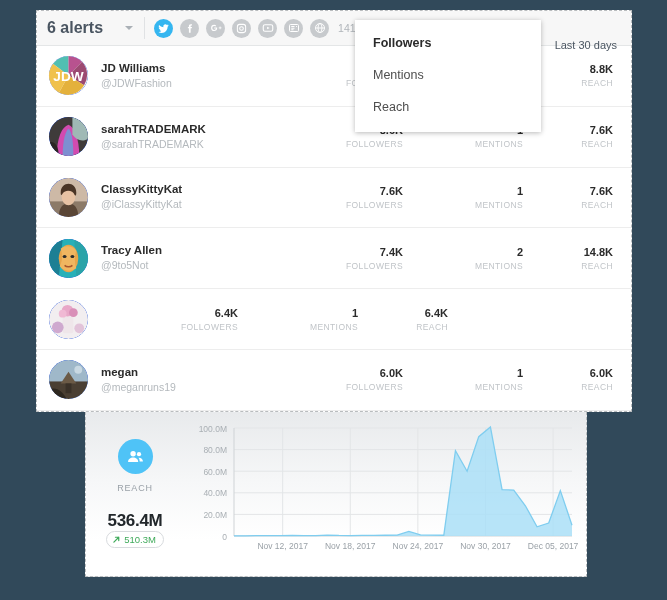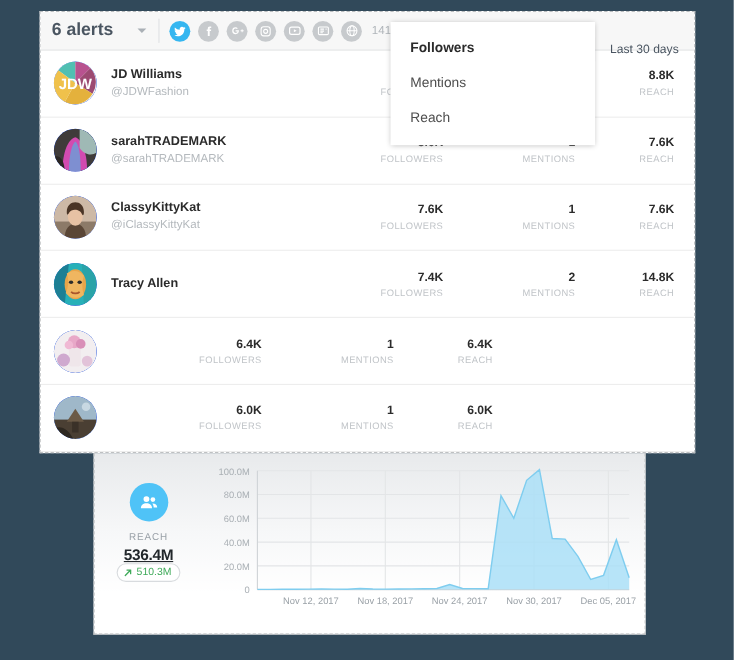--- a/index.html
+++ b/index.html
@@ -220,26 +220,25 @@
     align-items: center;
     justify-content: center;
   }
   .reach-lbl {
     font-size: 9px;
     color: #9aa1a8;
     letter-spacing: 0.8px;
     margin-top: 9px;
   }
   .reach-val {
-    font-size: 14px;
+    font-size: 17px;
     font-weight: bold;
     color: #22272b;
-    margin-top: 3px;
+    margin-top: 18px;
     letter-spacing: -0.3px;
-    text-decoration: underline;
   }
   .reach-delta {
     margin-top: 0;
     border: 1px solid #d8dbde;
     border-radius: 9px;
     background: #ffffff;
     font-size: 9.5px;
     color: #3faa5a;
     padding: 2px 7px 2px 5px;
     display: flex;
@@ -440,20 +439,21 @@
           <ellipse cx="20" cy="20" rx="10" ry="14" fill="#e8a54a"></ellipse>
           <path d="M12 10c5-4 12-3 16 2-2 6-2 12 0 18-6 4-13 3-17-2 3-6 3-12 1-18z" fill="#f0b660"></path>
           <ellipse cx="16" cy="18" rx="2" ry="1.6" fill="#2b2b2b"></ellipse>
           <ellipse cx="24" cy="18" rx="2" ry="1.6" fill="#2b2b2b"></ellipse>
           <path d="M16 27c2 2 6 2 8 0" stroke="#a8562c" stroke-width="1.6" fill="none"></path>
         </g>
       </svg>
     </div>
     <div class="who">
       <div class="nm">Tracy Allen</div>
+      <div class="hd">@9to5Not</div>
     </div>
     <div class="metric followers">
       <div class="val">7.4K</div>
       <div class="lbl">FOLLOWERS</div>
     </div>
     <div class="metric mentions">
       <div class="val">2</div>
       <div class="lbl">MENTIONS</div>
     </div>
     <div class="metric reach">
@@ -505,20 +505,24 @@
           </defs>
         <g clip-path="url(#c6)">
           <rect width="40" height="40" fill="#9fb8c9"></rect>
           <rect y="22" width="40" height="18" fill="#4a3f33"></rect>
           <path d="M12 24l8-12 8 12z" fill="#6b5a46"></path>
           <rect x="17" y="24" width="6" height="10" fill="#3a3128"></rect>
           <path d="M0 30c8-3 14 2 18 10H0z" fill="#2e2820"></path>
           <circle cx="30" cy="10" r="4" fill="#c8d8e2"></circle>
         </g>
       </svg>
+    </div>
+    <div class="who">
+      <div class="nm">megan</div>
+      <div class="hd">@meganruns19</div>
     </div>
     <div class="metric followers">
       <div class="val">6.0K</div>
       <div class="lbl">FOLLOWERS</div>
     </div>
     <div class="metric mentions">
       <div class="val">1</div>
       <div class="lbl">MENTIONS</div>
     </div>
     <div class="metric reach">

